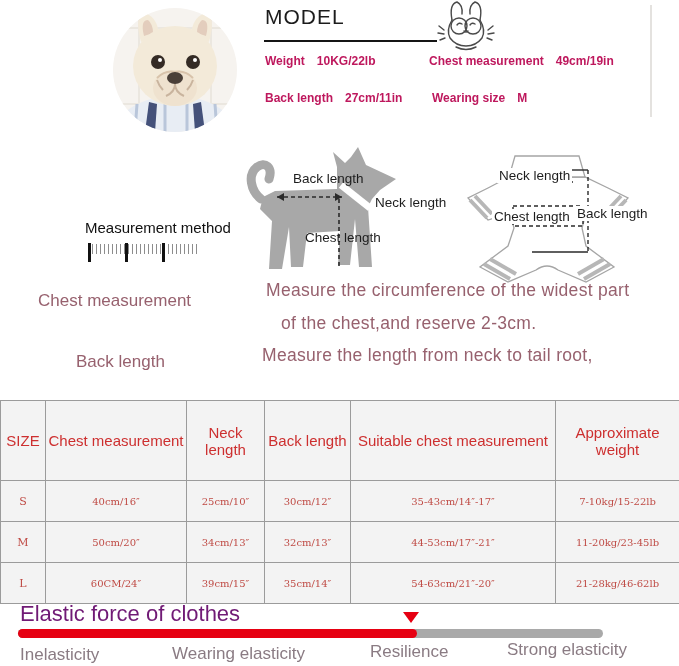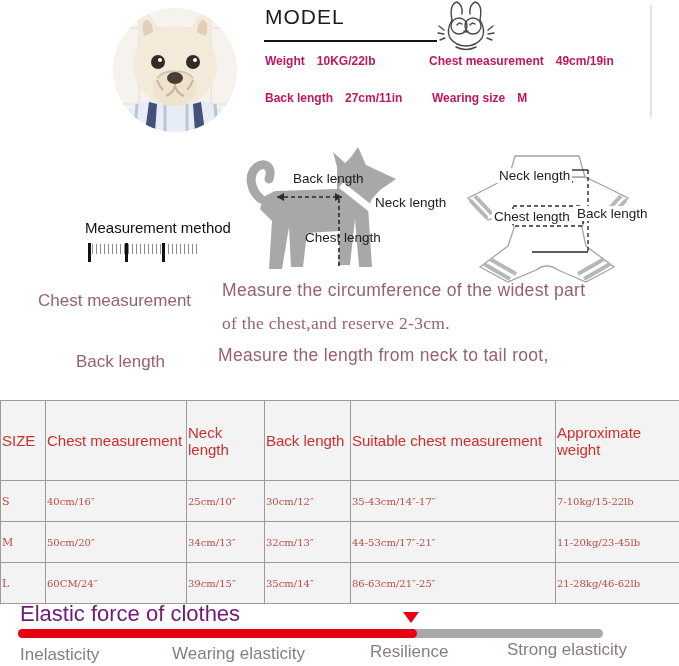--- a/index.html
+++ b/index.html
@@ -32,32 +32,32 @@
   #side-neck-label{left:375px;top:195px;}
   #side-chest-label{left:305px;top:230px;}
   #flat-svg{left:460px;top:150px;width:185px;height:138px;}
   #flat-neck-label{left:497px;top:168px;background:#fff;padding:0 2px;}
   #flat-chest-label{left:492px;top:209px;background:#fff;padding:0 2px;}
   #flat-back-label{left:575px;top:206px;background:#fff;padding:0 2px;}
 
   
   .mauve{color:#97616e;}
   .term{font-size:17px;white-space:nowrap;}
-  .desc-line{font-size:17.5px;letter-spacing:0.3px;white-space:nowrap;}
+  .desc-line{font-size:17.5px;letter-spacing:0.3px;white-space:nowrap;margin-left:44px;}
   #term-chest{left:38px;top:291px;}
   #desc-chest-1{left:222px;top:280px;}
-  #desc-chest-2{left:222px;top:313px;font-family:Liberation Serif, serif;}
+  #desc-chest-2{left:237px;top:313px;}
   #term-back{left:76px;top:352px;}
   #desc-back-1{left:218px;top:345px;}
   #desc-back-2{left:218px;top:378px;}
 
   
   #size-table{position:absolute;left:0;top:400px;width:679px;border-collapse:collapse;
       table-layout:fixed;background:#f3f3f3;}
-  #size-table th,#size-table td{border:1px solid #9b9b9b;text-align:left;overflow:hidden;}
+  #size-table th,#size-table td{border:1px solid #9b9b9b;text-align:center;overflow:hidden;}
   #size-table th{height:79px;color:#cd2f2f;font-size:15px;font-weight:normal;padding:0 1px;}
   #size-table td{height:38px;color:#bf4a44;font-family:"DejaVu Serif",serif;font-size:10px;}
   #size-table td.size-cell{font-size:11px;}
 
   
   #elastic-title{left:20px;top:601px;font-size:22px;color:#701a75;}
   #elastic-pointer{left:403px;top:612px;width:0;height:0;
       border-left:8px solid transparent;border-right:8px solid transparent;
       border-top:11px solid #e60012;}
   #elastic-bar{left:18px;top:629px;width:585px;height:9px;background:#a9a9a9;border-radius:5px;}
@@ -233,21 +233,21 @@
         <td>34cm/13″</td>
         <td>32cm/13″</td>
         <td>44-53cm/17″-21″</td>
         <td>11-20kg/23-45lb</td>
       </tr>
       <tr>
         <td class="size-cell">L</td>
         <td>60CM/24″</td>
         <td>39cm/15″</td>
         <td>35cm/14″</td>
-        <td>86-63cm/21″-25″</td>
+        <td>54-63cm/21″-20″</td>
         <td>21-28kg/46-62lb</td>
       </tr>
     </tbody>
   </table>
 
   <div class="abs" id="elastic-title">Elastic force of clothes</div>
   <div class="abs" id="elastic-pointer"></div>
   <div class="abs" id="elastic-bar">
     <div id="elastic-fill" style="width:68.2%"></div>
   </div>

